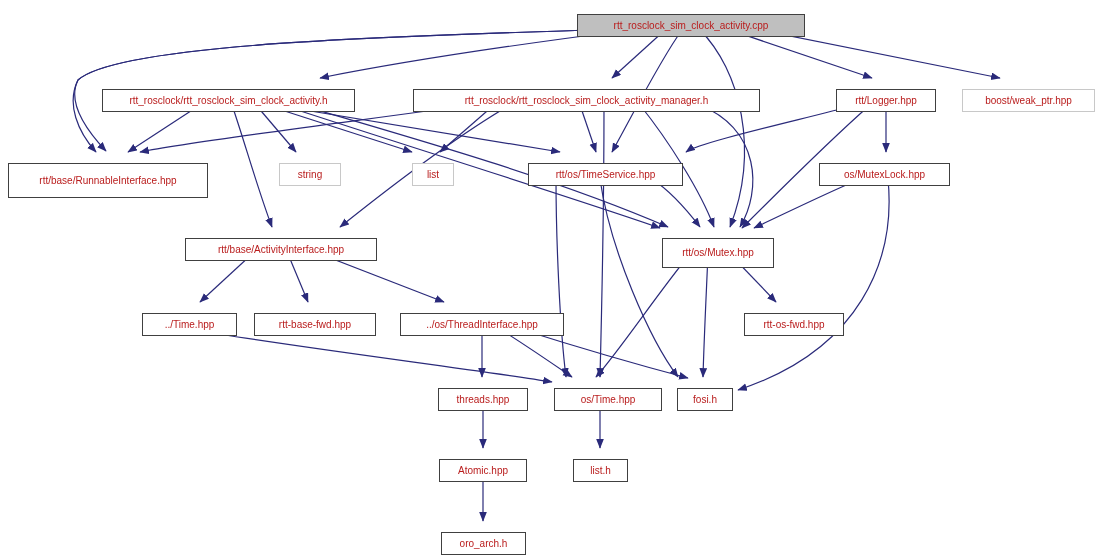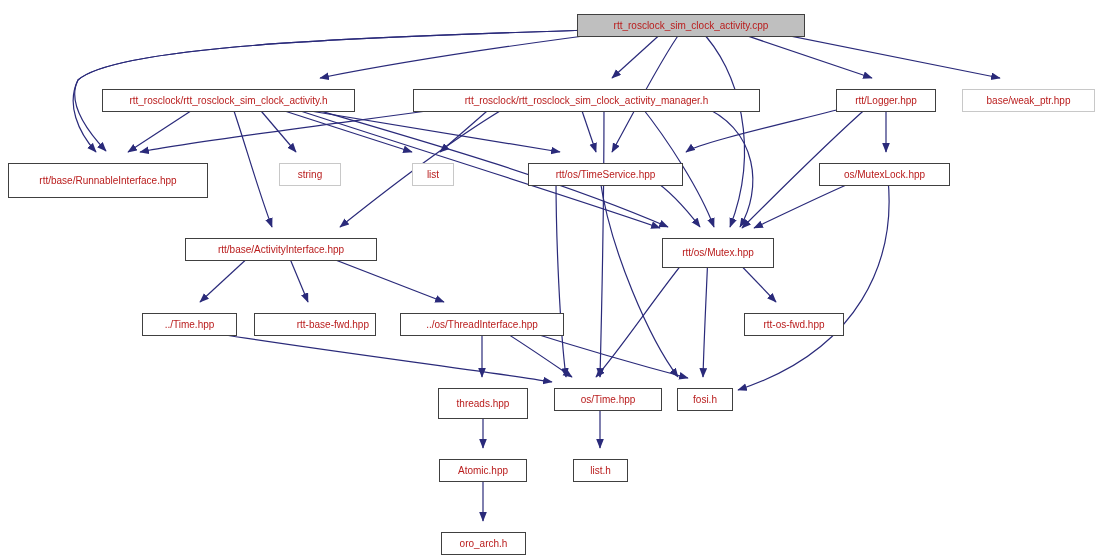--- a/index.html
+++ b/index.html
@@ -78,21 +78,21 @@
       <div class="node solid" style="left: 102px; top: 81px; width: 253px; height: 23px;">
         <span class="lbl">rtt_rosclock/rtt_rosclock_sim_clock_activity.h</span>
       </div>
       <div class="node solid" style="left: 413px; top: 81px; width: 347px; height: 23px;">
         <span class="lbl">rtt_rosclock/rtt_rosclock_sim_clock_activity_manager.h</span>
       </div>
       <div class="node solid" style="left: 836px; top: 81px; width: 100px; height: 23px;">
         <span class="lbl">rtt/Logger.hpp</span>
       </div>
       <div class="node faint" style="left: 962px; top: 81px; width: 133px; height: 23px;">
-        <span class="lbl">base/weak_ptr.hpp</span>
+        <span class="lbl">boost/weak_ptr.hpp</span>
       </div>
       <div class="node solid" style="left: 8px; top: 155px; width: 200px; height: 35px;">
         <span class="lbl">rtt/base/RunnableInterface.hpp</span>
       </div>
       <div class="node faint" style="left: 279px; top: 155px; width: 62px; height: 23px;">
         <span class="lbl">string</span>
       </div>
       <div class="node faint" style="left: 412px; top: 155px; width: 42px; height: 23px;">
         <span class="lbl">list</span>
       </div>
@@ -104,30 +104,30 @@
       </div>
       <div class="node solid" style="left: 185px; top: 230px; width: 192px; height: 23px;">
         <span class="lbl">rtt/base/ActivityInterface.hpp</span>
       </div>
       <div class="node solid" style="left: 662px; top: 230px; width: 112px; height: 30px;">
         <span class="lbl">rtt/os/Mutex.hpp</span>
       </div>
       <div class="node solid" style="left: 142px; top: 305px; width: 95px; height: 23px; text-align: center;">
         <span class="lbl">../Time.hpp</span>
       </div>
-      <div class="node solid" style="left: 254px; top: 305px; width: 122px; height: 23px; justify-content: flex-end;">
+      <div class="node solid" style="left: 254px; top: 305px; width: 122px; height: 23px;">
         <span class="lbl">rtt-base-fwd.hpp</span>
       </div>
       <div class="node solid" style="left: 400px; top: 305px; width: 164px; height: 23px;">
         <span class="lbl">../os/ThreadInterface.hpp</span>
       </div>
       <div class="node solid" style="left: 744px; top: 305px; width: 100px; height: 23px;">
         <span class="lbl">rtt-os-fwd.hpp</span>
       </div>
-      <div class="node solid" style="left: 438px; top: 380px; width: 90px; height: 31px;">
+      <div class="node solid" style="left: 438px; top: 380px; width: 90px; height: 23px;">
         <span class="lbl">threads.hpp</span>
       </div>
       <div class="node solid" style="left: 554px; top: 380px; width: 108px; height: 23px; justify-content: center;">
         <span class="lbl">os/Time.hpp</span>
       </div>
       <div class="node solid" style="left: 677px; top: 380px; width: 56px; height: 23px;">
         <span class="lbl">fosi.h</span>
       </div>
       <div class="node solid" style="left: 439px; top: 451px; width: 88px; height: 23px;">
         <span class="lbl">Atomic.hpp</span>

